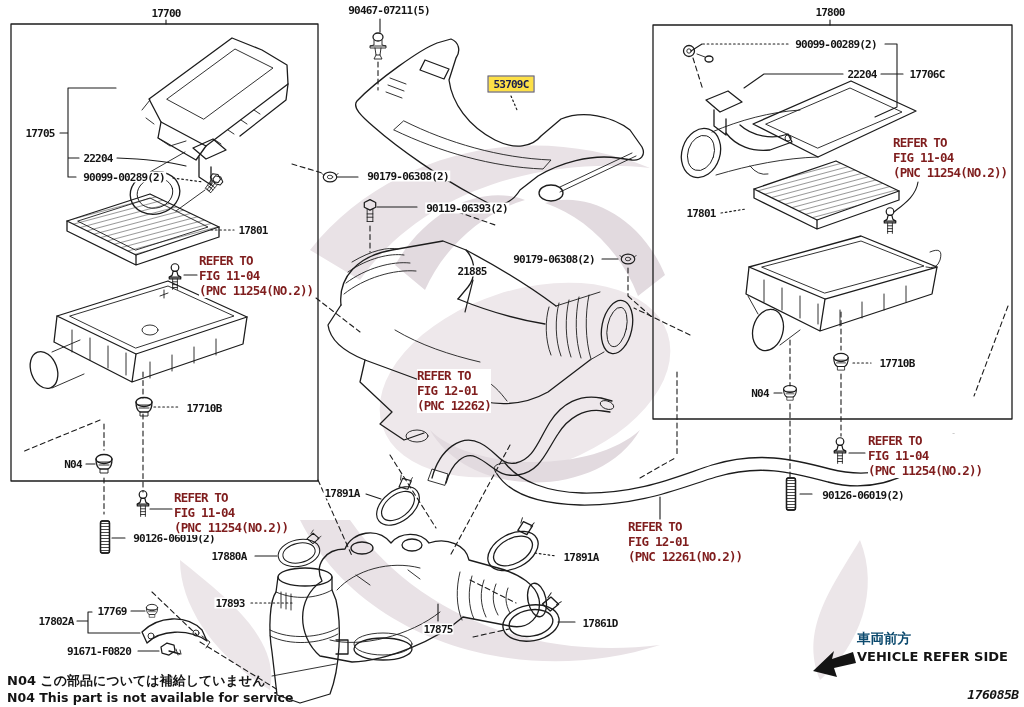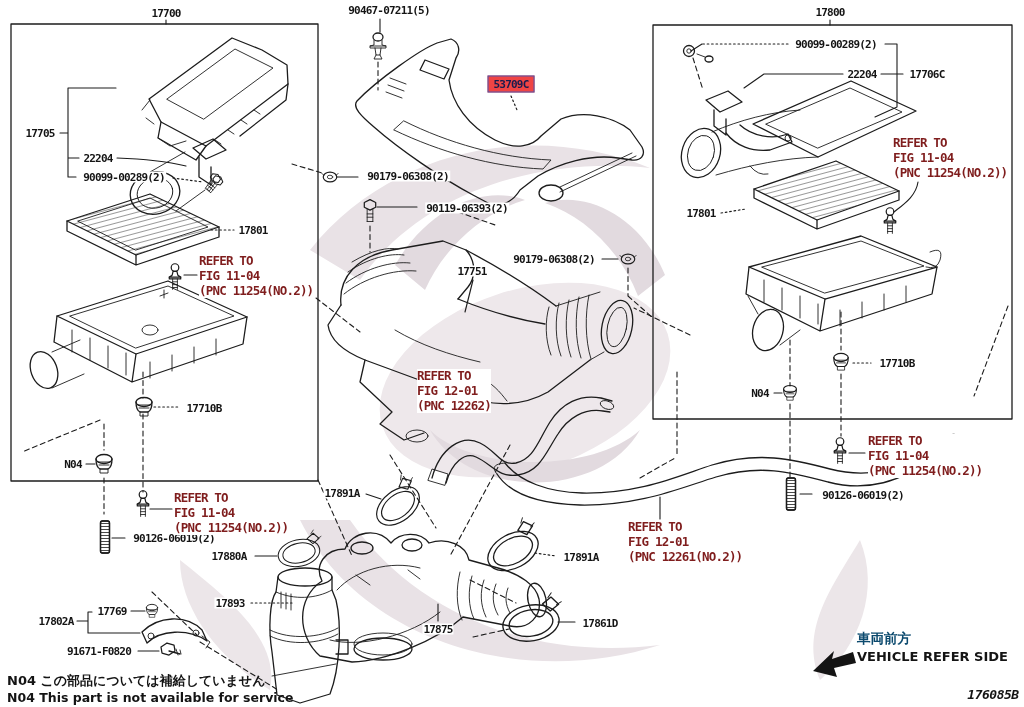--- a/index.html
+++ b/index.html
@@ -8,21 +8,21 @@
   #artwork{position:absolute;left:0;top:0;}
   .art{fill:none;stroke:#1c1c1c;stroke-width:1.3;stroke-linecap:round;stroke-linejoin:round;}
   .thin{stroke-width:0.9;}
   .ldr{stroke-width:1.1;}
   .dash{stroke-width:1.1;stroke-dasharray:5 3.5;}
   .dot{stroke-width:1.2;stroke-dasharray:1.6 2.8;}
   .wm path,.wm ellipse,.wm circle{stroke:none;}
   .lbl{position:absolute;transform:translate(-50%,-50%);font-weight:bold;font-size:11px;
        letter-spacing:-0.8px;color:#141414;white-space:nowrap;background:#ffffff;
        padding:0 1px;line-height:1;z-index:3;text-align:center;}
-  .hl{background:#ef4444;border:1.5px solid #4d56ae;color:#181c4e;padding:2px 5px;}
+  .hl{background:#fde047;border:1.5px solid #4d56ae;color:#181c4e;padding:2px 5px;}
   .ref{position:absolute;font-weight:bold;font-size:12.5px;letter-spacing:-0.8px;color:#7f1d1d;
        white-space:nowrap;background:#ffffff;line-height:1.18;z-index:3;}
   .note-jp{position:absolute;font-family:"DejaVu Sans",sans-serif;font-weight:bold;
            font-size:13px;color:#141414;white-space:nowrap;z-index:3;}
   .note-en{position:absolute;font-family:"DejaVu Sans",sans-serif;font-weight:bold;
            font-size:12.5px;color:#141414;white-space:nowrap;z-index:3;}
   .front-jp{position:absolute;font-family:"DejaVu Sans",sans-serif;font-weight:bold;
             font-size:13.5px;color:#0c4a6e;white-space:nowrap;z-index:3;}
   .front-en{position:absolute;font-family:"DejaVu Sans",sans-serif;font-weight:bold;
             font-size:13px;color:#141414;white-space:nowrap;z-index:3;}
@@ -317,21 +317,21 @@
 <div class="lbl hl" style="left:511px;top:84px">53709C</div>
 <div class="lbl" style="left:836px;top:44px">90099-00289(2)</div>
 <div class="lbl" style="left:862px;top:74px">22204</div>
 <div class="lbl" style="left:927px;top:74px">17706C</div>
 <div class="lbl" style="left:40px;top:133px">17705</div>
 <div class="lbl" style="left:98px;top:158px">22204</div>
 <div class="lbl" style="left:124px;top:177px">90099-00289(2)</div>
 <div class="lbl" style="left:408px;top:176px">90179-06308(2)</div>
 <div class="lbl" style="left:467px;top:208px">90119-06393(2)</div>
 <div class="lbl" style="left:253px;top:230px">17801</div>
-<div class="lbl" style="left:472px;top:271px">17751</div>
+<div class="lbl" style="left:472px;top:271px">21885</div>
 <div class="lbl" style="left:554px;top:259px">90179-06308(2)</div>
 <div class="lbl" style="left:701px;top:213px">17801</div>
 <div class="lbl" style="left:204px;top:408px">17710B</div>
 <div class="lbl" style="left:73px;top:464px">N04</div>
 <div class="lbl" style="left:897px;top:363px">17710B</div>
 <div class="lbl" style="left:760px;top:393px">N04</div>
 <div class="lbl" style="left:174px;top:538px">90126-06019(2)</div>
 <div class="lbl" style="left:229px;top:556px">17880A</div>
 <div class="lbl" style="left:230px;top:603px">17893</div>
 <div class="lbl" style="left:56px;top:621px">17802A</div>

